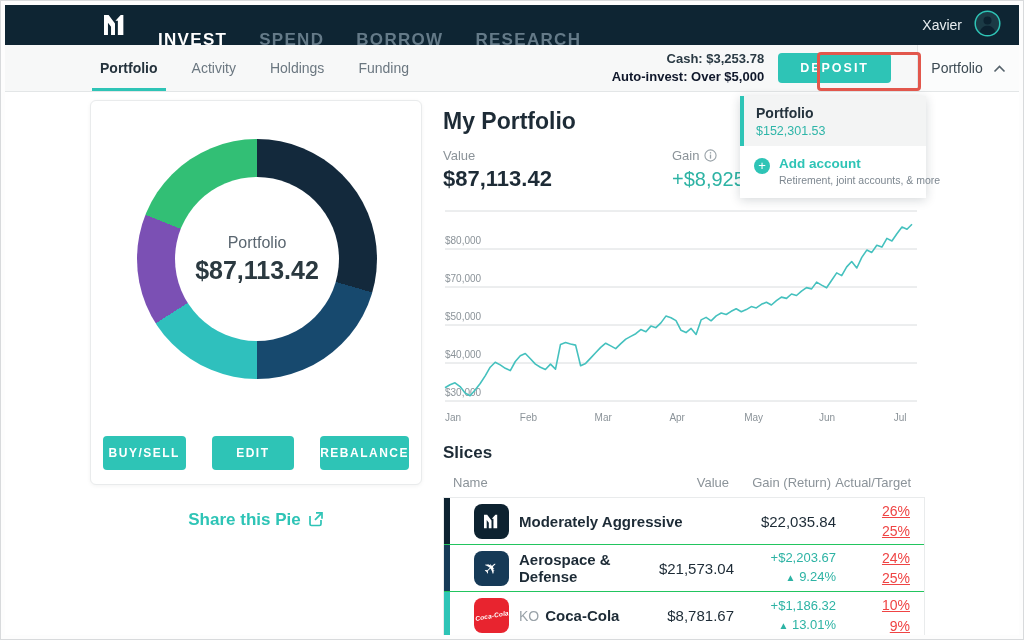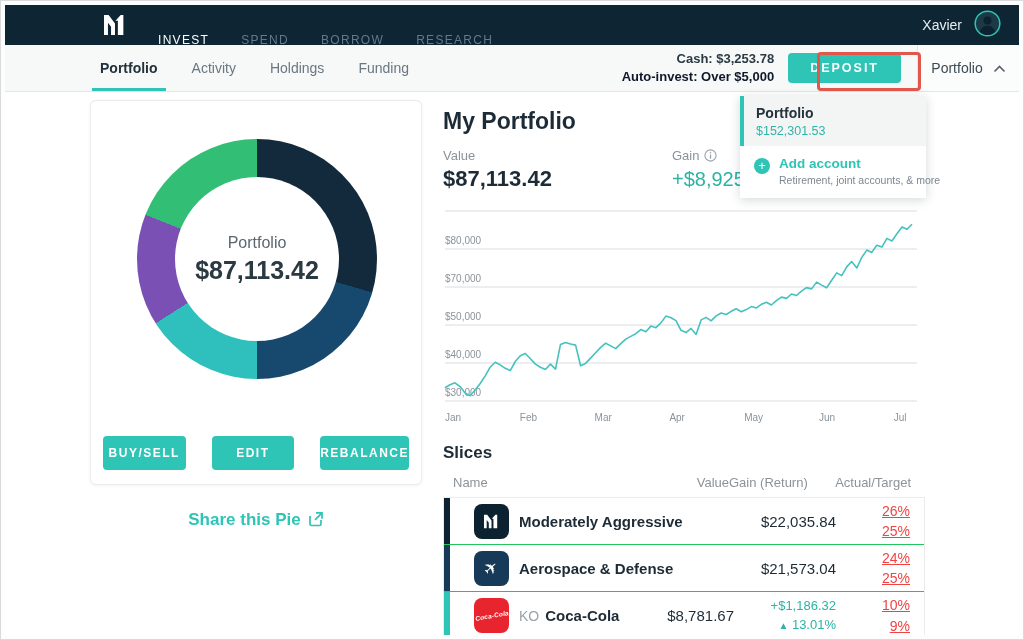--- a/index.html
+++ b/index.html
@@ -4,37 +4,37 @@
 <style>
   * { box-sizing: border-box; margin: 0; padding: 0; }
   body { font-family: "Liberation Sans", sans-serif; background: #ffffff; }
   .frame { width: 1024px; height: 640px; border: 1px solid #d8dadc; background: #fdfdfd; padding: 4px; overflow: hidden; }
   .app { position: relative; width: 1014px; height: 630px; background: #ffffff; overflow: hidden; }
 
   
   .topnav { position: absolute; left: 0; top: 0; width: 1014px; height: 40px; background: #0e2533; display: flex; align-items: center; }
   .logo { margin-left: 95px; display: flex; align-items: center; cursor: pointer; }
   .topnav nav { display: flex; align-items: center; margin-left: 28px; gap: 32px; }
-  .nav-link { font-size: 12px; letter-spacing: 1.3px; font-weight: normal; color: #647a88; cursor: pointer; margin-top: 30px; }
+  .nav-link { font-size: 17px; letter-spacing: 1.3px; font-weight: bold; color: #647a88; cursor: pointer; margin-top: 30px; }
   .nav-link.active { color: #ffffff; }
   .user-area { margin-left: auto; margin-right: 18px; display: flex; align-items: center; gap: 12px; }
   .user-name { color: #e8eef1; font-size: 14px; }
 
   
   .subnav { position: absolute; left: 0; top: 40px; width: 1014px; height: 47px; background: #f7f8f8; border-bottom: 1px solid #e3e6e7; display: flex; align-items: center; }
   .tabs { display: flex; margin-left: 95px; gap: 34px; height: 100%; align-items: center; }
   .tab { font-size: 14px; color: #6b7780; cursor: pointer; position: relative; height: 100%; display: flex; align-items: center; }
   .tab.active { color: #24323c; font-weight: bold; }
   .tab.active::after { content: ""; position: absolute; left: -8px; right: -8px; bottom: 0; height: 3px; background: #2ec4b6; }
   .subnav-right { margin-left: auto; display: flex; align-items: center; height: 100%; }
   .cash-block { text-align: right; line-height: 1.35; margin-right: 14px; }
   .cash-line { font-size: 13px; font-weight: bold; color: #2a3a44; }
   .autoinvest-line { font-size: 13px; font-weight: bold; color: #0f172a; }
   .deposit-btn { background: #2ec4b6; color: #ffffff; border: none; border-radius: 4px; font-family: "Liberation Sans", sans-serif;
-    font-size: 12.5px; font-weight: bold; letter-spacing: 2px; padding: 8px 22px; margin-right: 16px; cursor: pointer; }
+    font-size: 12.5px; font-weight: bold; letter-spacing: 2px; padding: 8px 22px; margin-right: 26px; cursor: pointer; }
   .selector-zone { width: 102px; height: 100%; background: #fbfcfc; border-left: 1px solid #e3e6e7; display: flex; align-items: center; justify-content: center; gap: 10px; cursor: pointer; }
   .selector-label { font-size: 14px; color: #3c4a53; }
   .annotation-box { position: absolute; left: 812px; top: 47px; width: 104px; height: 39px; border: 3px solid #e2574c; border-radius: 4px; z-index: 35; pointer-events: none; }
 
   
   .dropdown { position: absolute; left: 735px; top: 91px; width: 186px; background: #ffffff; box-shadow: 0 2px 10px rgba(20,40,50,.18); z-index: 30; }
   .dd-selected { background: #f3f4f4; border-left: 4px solid #2ec4b6; padding: 9px 12px 8px 12px; cursor: pointer; }
   .dd-acct-name { font-size: 14px; font-weight: bold; color: #24323c; }
   .dd-acct-value { font-size: 12.5px; color: #2eb5a8; margin-top: 3px; }
   .dd-add { padding: 10px 12px 12px 14px; display: flex; gap: 9px; cursor: pointer; background: #ffffff; }
@@ -76,21 +76,21 @@
   .tile-plane { font-size: 17px; color: #fff; transform: rotate(-42deg); }
   .tile-coke-text { color: #fff; font-size: 6.5px; font-style: italic; font-weight: bold; transform: rotate(-10deg); letter-spacing: .2px; }
   .c-name { flex: 1; display: flex; align-items: center; gap: 10px; padding-left: 12px; }
   .name-text { font-size: 15px; font-weight: bold; color: #1d2b36; }
   .ticker { font-size: 14px; color: #9aa3a9; }
   .c-value { width: 110px; text-align: right; font-size: 15px; color: #1d2b36; }
   .c-gain { width: 102px; text-align: right; font-size: 13px; color: #2db3a4; line-height: 1.45; }
   .c-at { width: 88px; text-align: right; font-size: 14px; color: #ef4444; line-height: 1.45; padding-right: 14px; text-decoration: underline; }
   .h-name { flex: 1; padding-left: 10px; }
   .h-value { width: 116px; text-align: right; }
-  .h-gain { width: 102px; }
+  .h-gain { width: 102px; text-align: right; }
   .h-at { width: 94px; text-align: right; padding-right: 14px; }
 
   .axis-text { font-size: 10px; fill: #8b9399; font-family: "Liberation Sans", sans-serif; }
 </style>
 </head>
 <body>
 
 <div class="frame">
 <div class="app">
 
@@ -255,20 +255,25 @@
 
     <div class="srow">
       <div class="row-bar" style="background: rgb(22, 58, 87);"></div>
       <div class="c-name">
         <div class="tile" style="background:#163A57">
           <span class="tile-plane">✈</span>
         </div>
         <span class="name-text">Aerospace &amp; Defense</span>
       </div>
       <span class="c-value">$21,573.04</span>
+      <span class="c-gain">
+        <span>+$2,203.67</span><br>
+        <span style="font-size:10px">▲</span>
+        <span>9.24%</span>
+      </span>
       <span class="c-at">
         <span>24%</span><br>
         <span>25%</span>
       </span>
     </div>
 
     <div class="srow">
       <div class="row-bar" style="background: rgb(46, 196, 182);"></div>
       <div class="c-name">
         <div class="tile" style="background:#E8242F">

